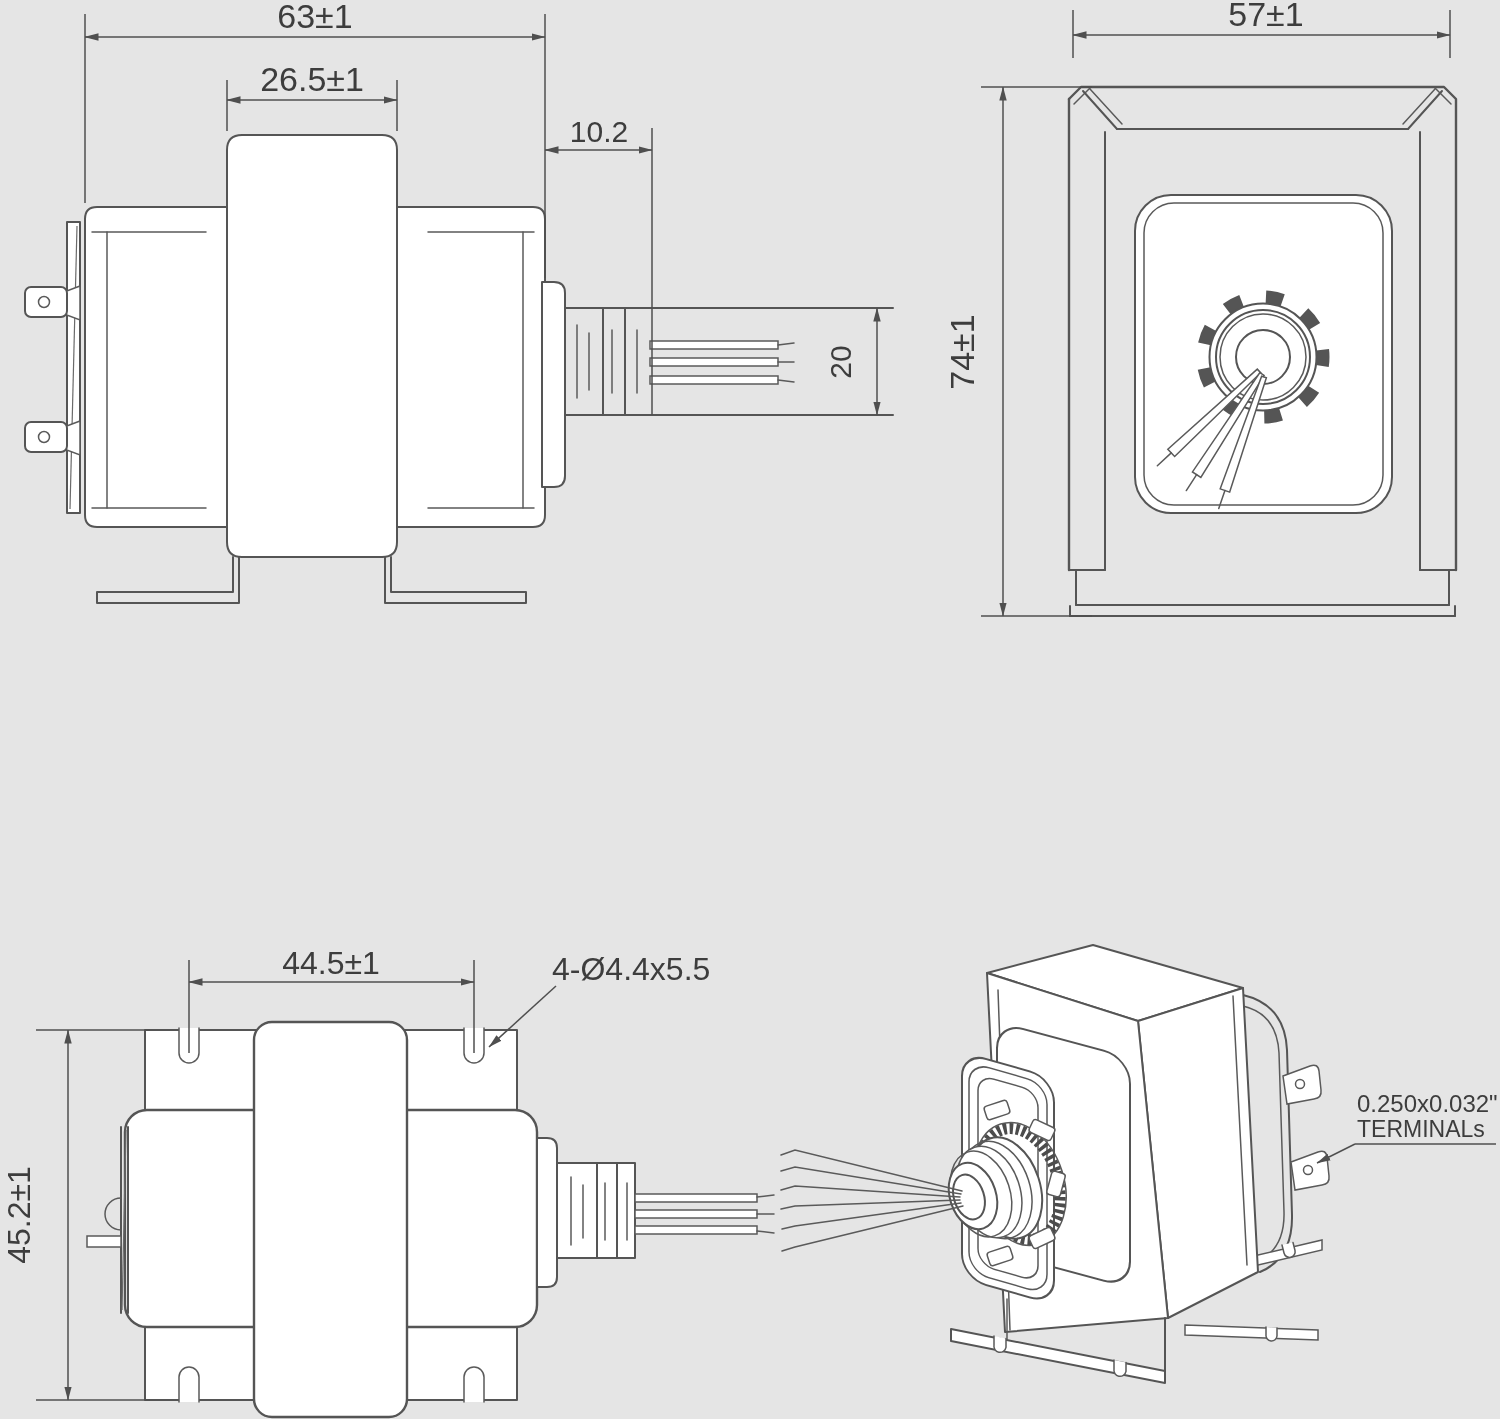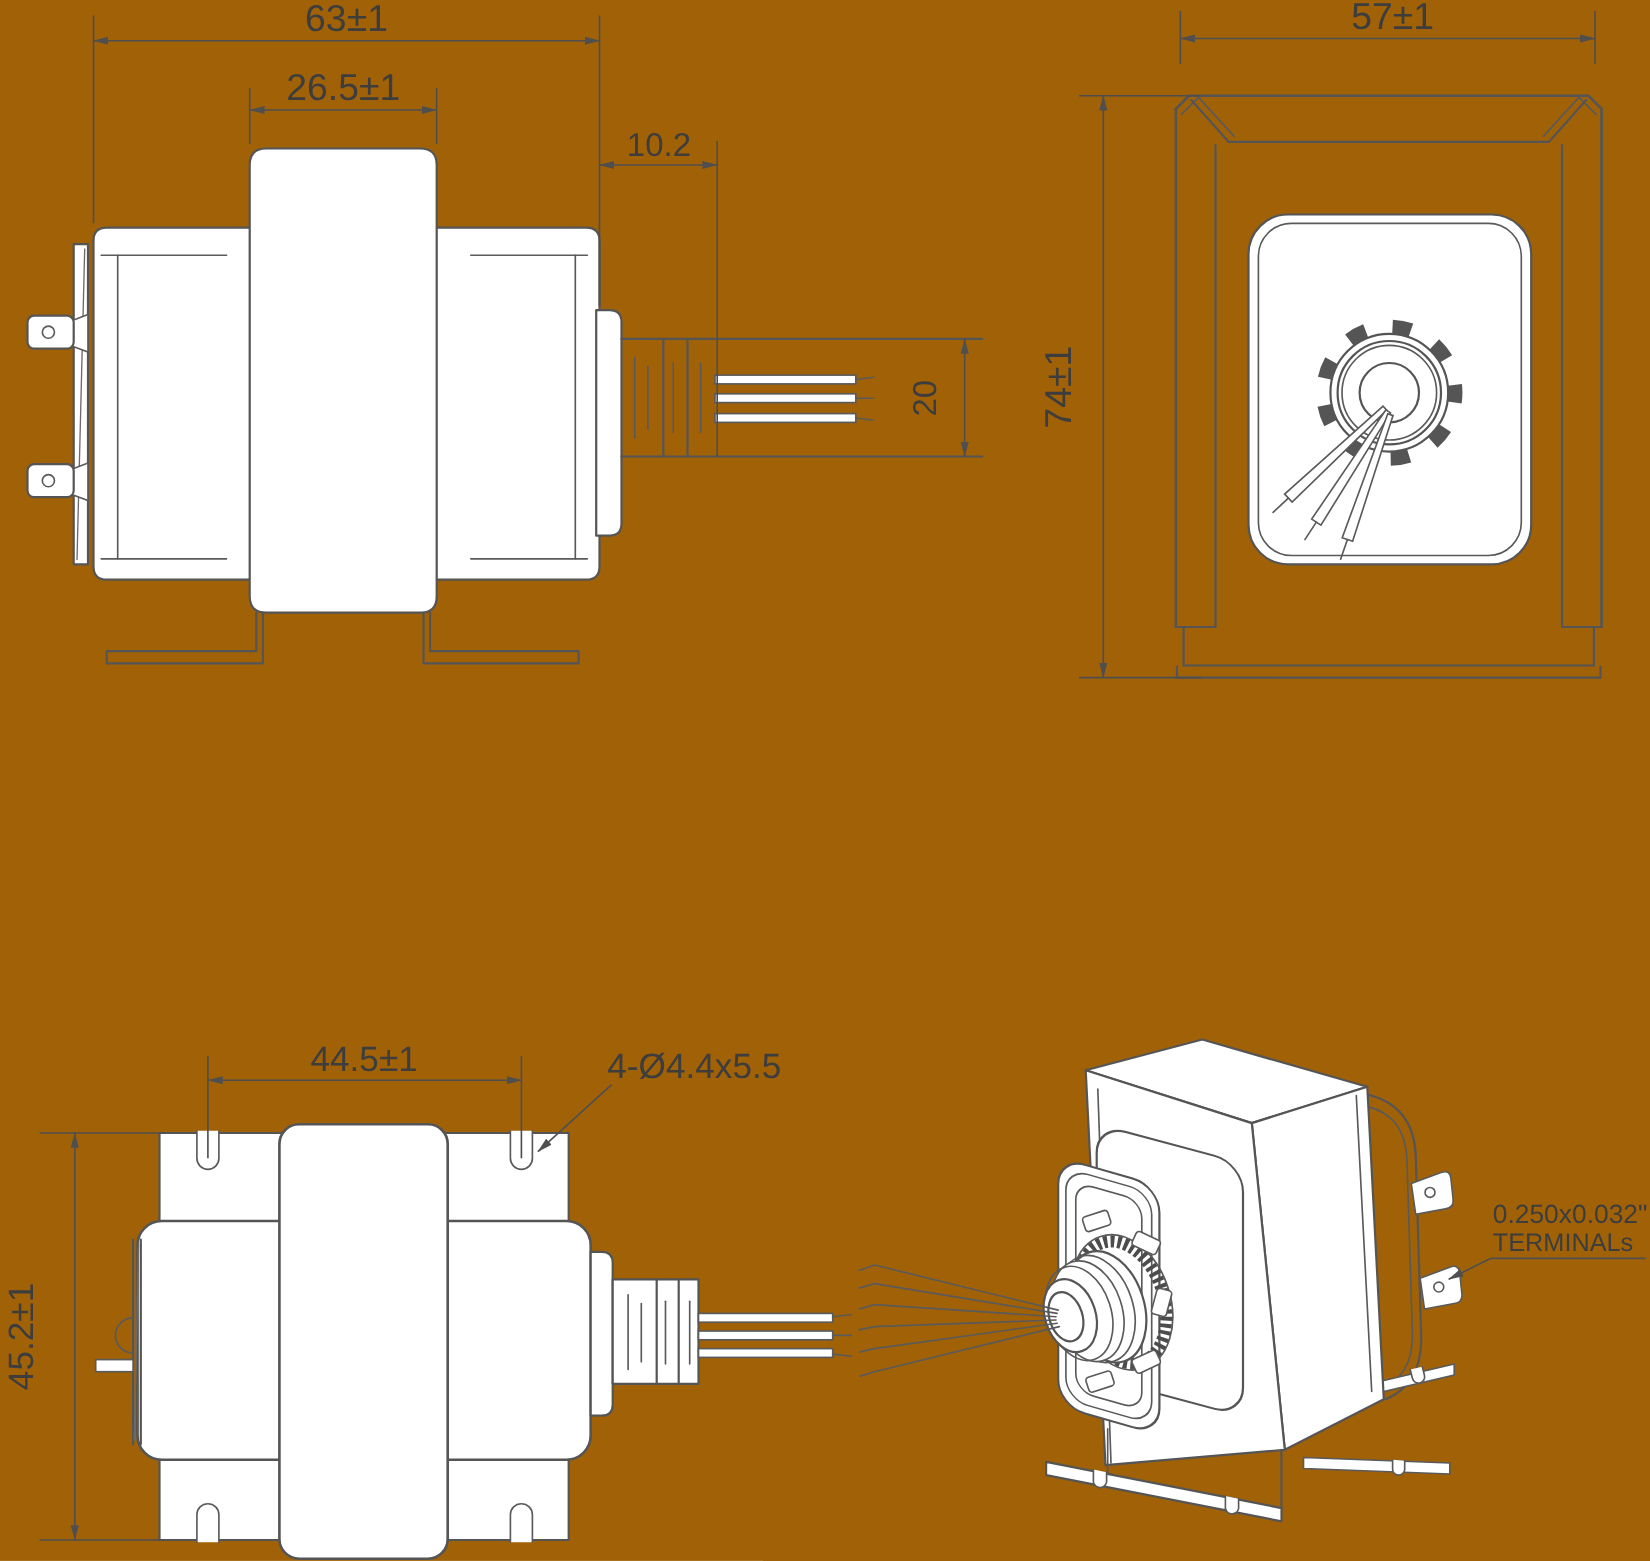--- a/index.html
+++ b/index.html
@@ -1,16 +1,16 @@
 <!DOCTYPE html>
 <html><head>
 <meta charset="utf-8">
 <style>
   html,body{margin:0;padding:0;background:#ffffff;}
-  .stage{width:1500px;height:1419px;position:relative;background:#a16207;overflow:hidden;}
+  .stage{width:1500px;height:1419px;position:relative;background:#e5e5e5;overflow:hidden;}
   svg{display:block;}
   .ln   {stroke:#555;stroke-width:2;fill:none;stroke-linecap:round;stroke-linejoin:round;}
   .lnf  {stroke:#555;stroke-width:2;fill:#fff;stroke-linecap:round;stroke-linejoin:round;}
   .ln3  {stroke:#555;stroke-width:2.4;fill:none;stroke-linecap:round;stroke-linejoin:round;}
   .ln3f {stroke:#555;stroke-width:2.4;fill:#fff;stroke-linecap:round;stroke-linejoin:round;}
   .thin {stroke:#5a5a5a;stroke-width:1.5;fill:none;stroke-linecap:round;}
   .thinf{stroke:#5a5a5a;stroke-width:1.5;fill:#fff;stroke-linecap:round;}
   .hair {stroke:#6a6a6a;stroke-width:1.2;fill:none;}
   .dim  {stroke:#4f4f4f;stroke-width:1.5;fill:none;}
   text{fill:#3d3d3d;font-family:"Liberation Sans","DejaVu Sans",sans-serif;}

